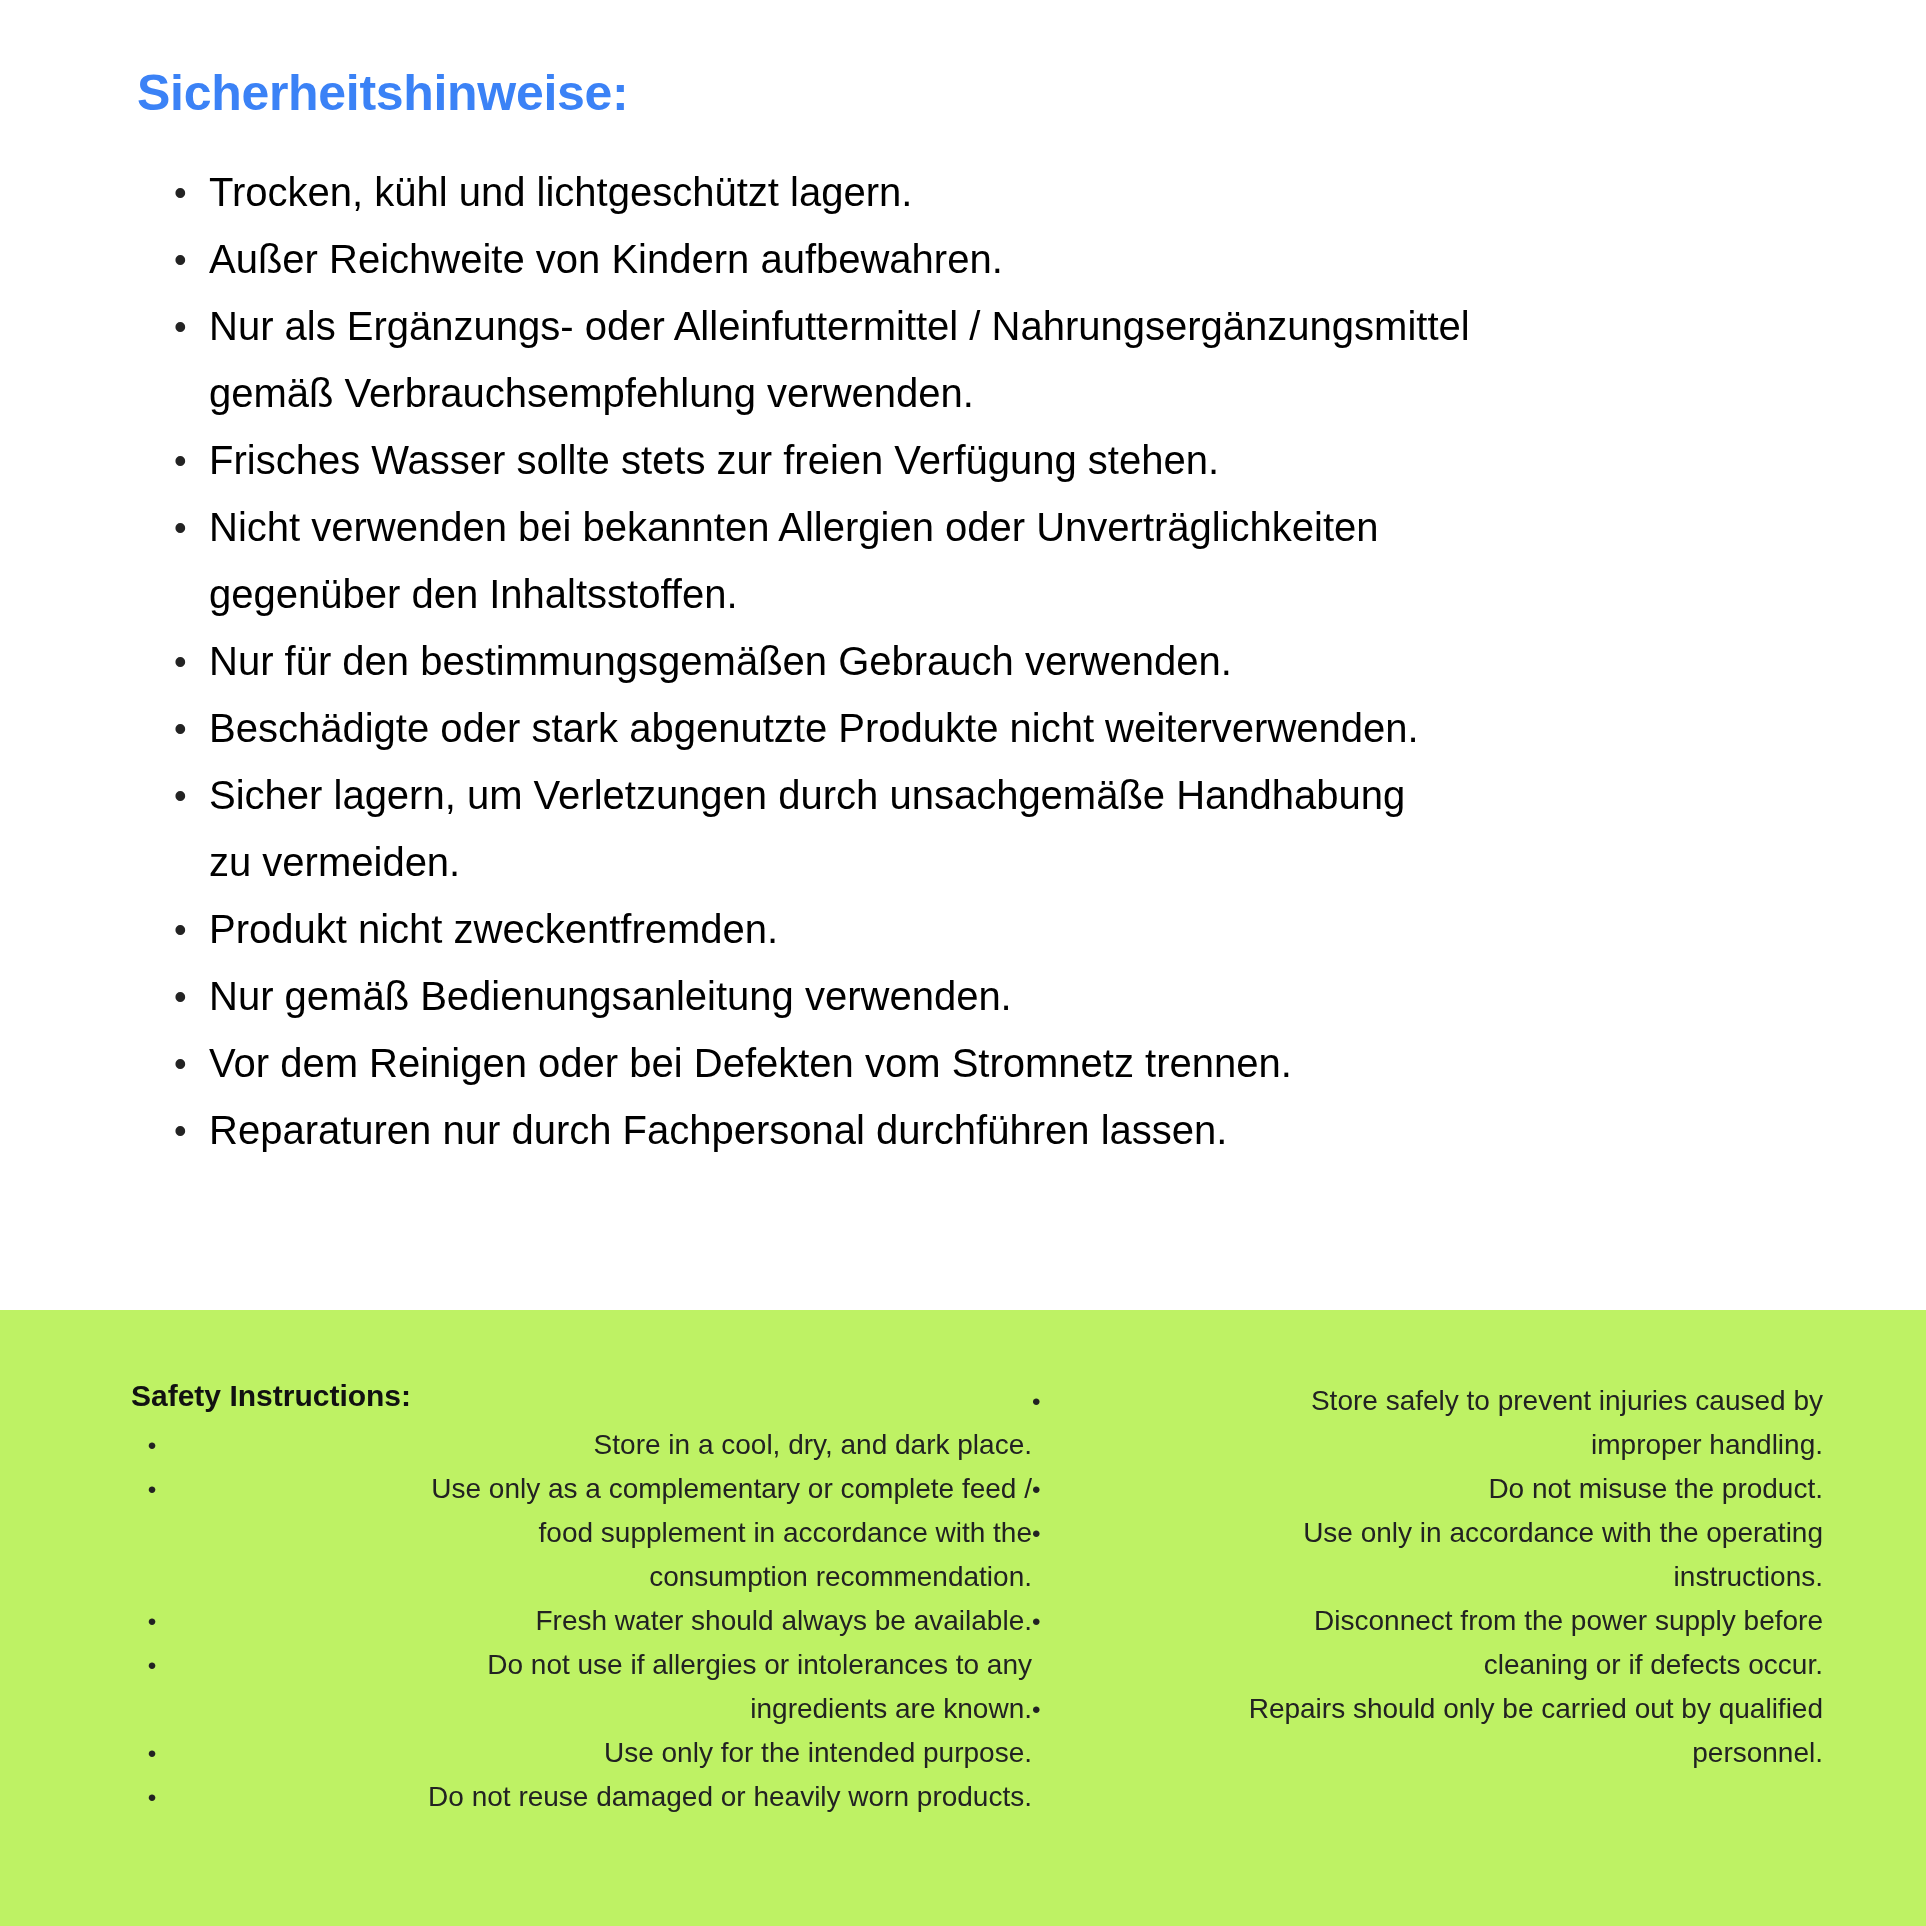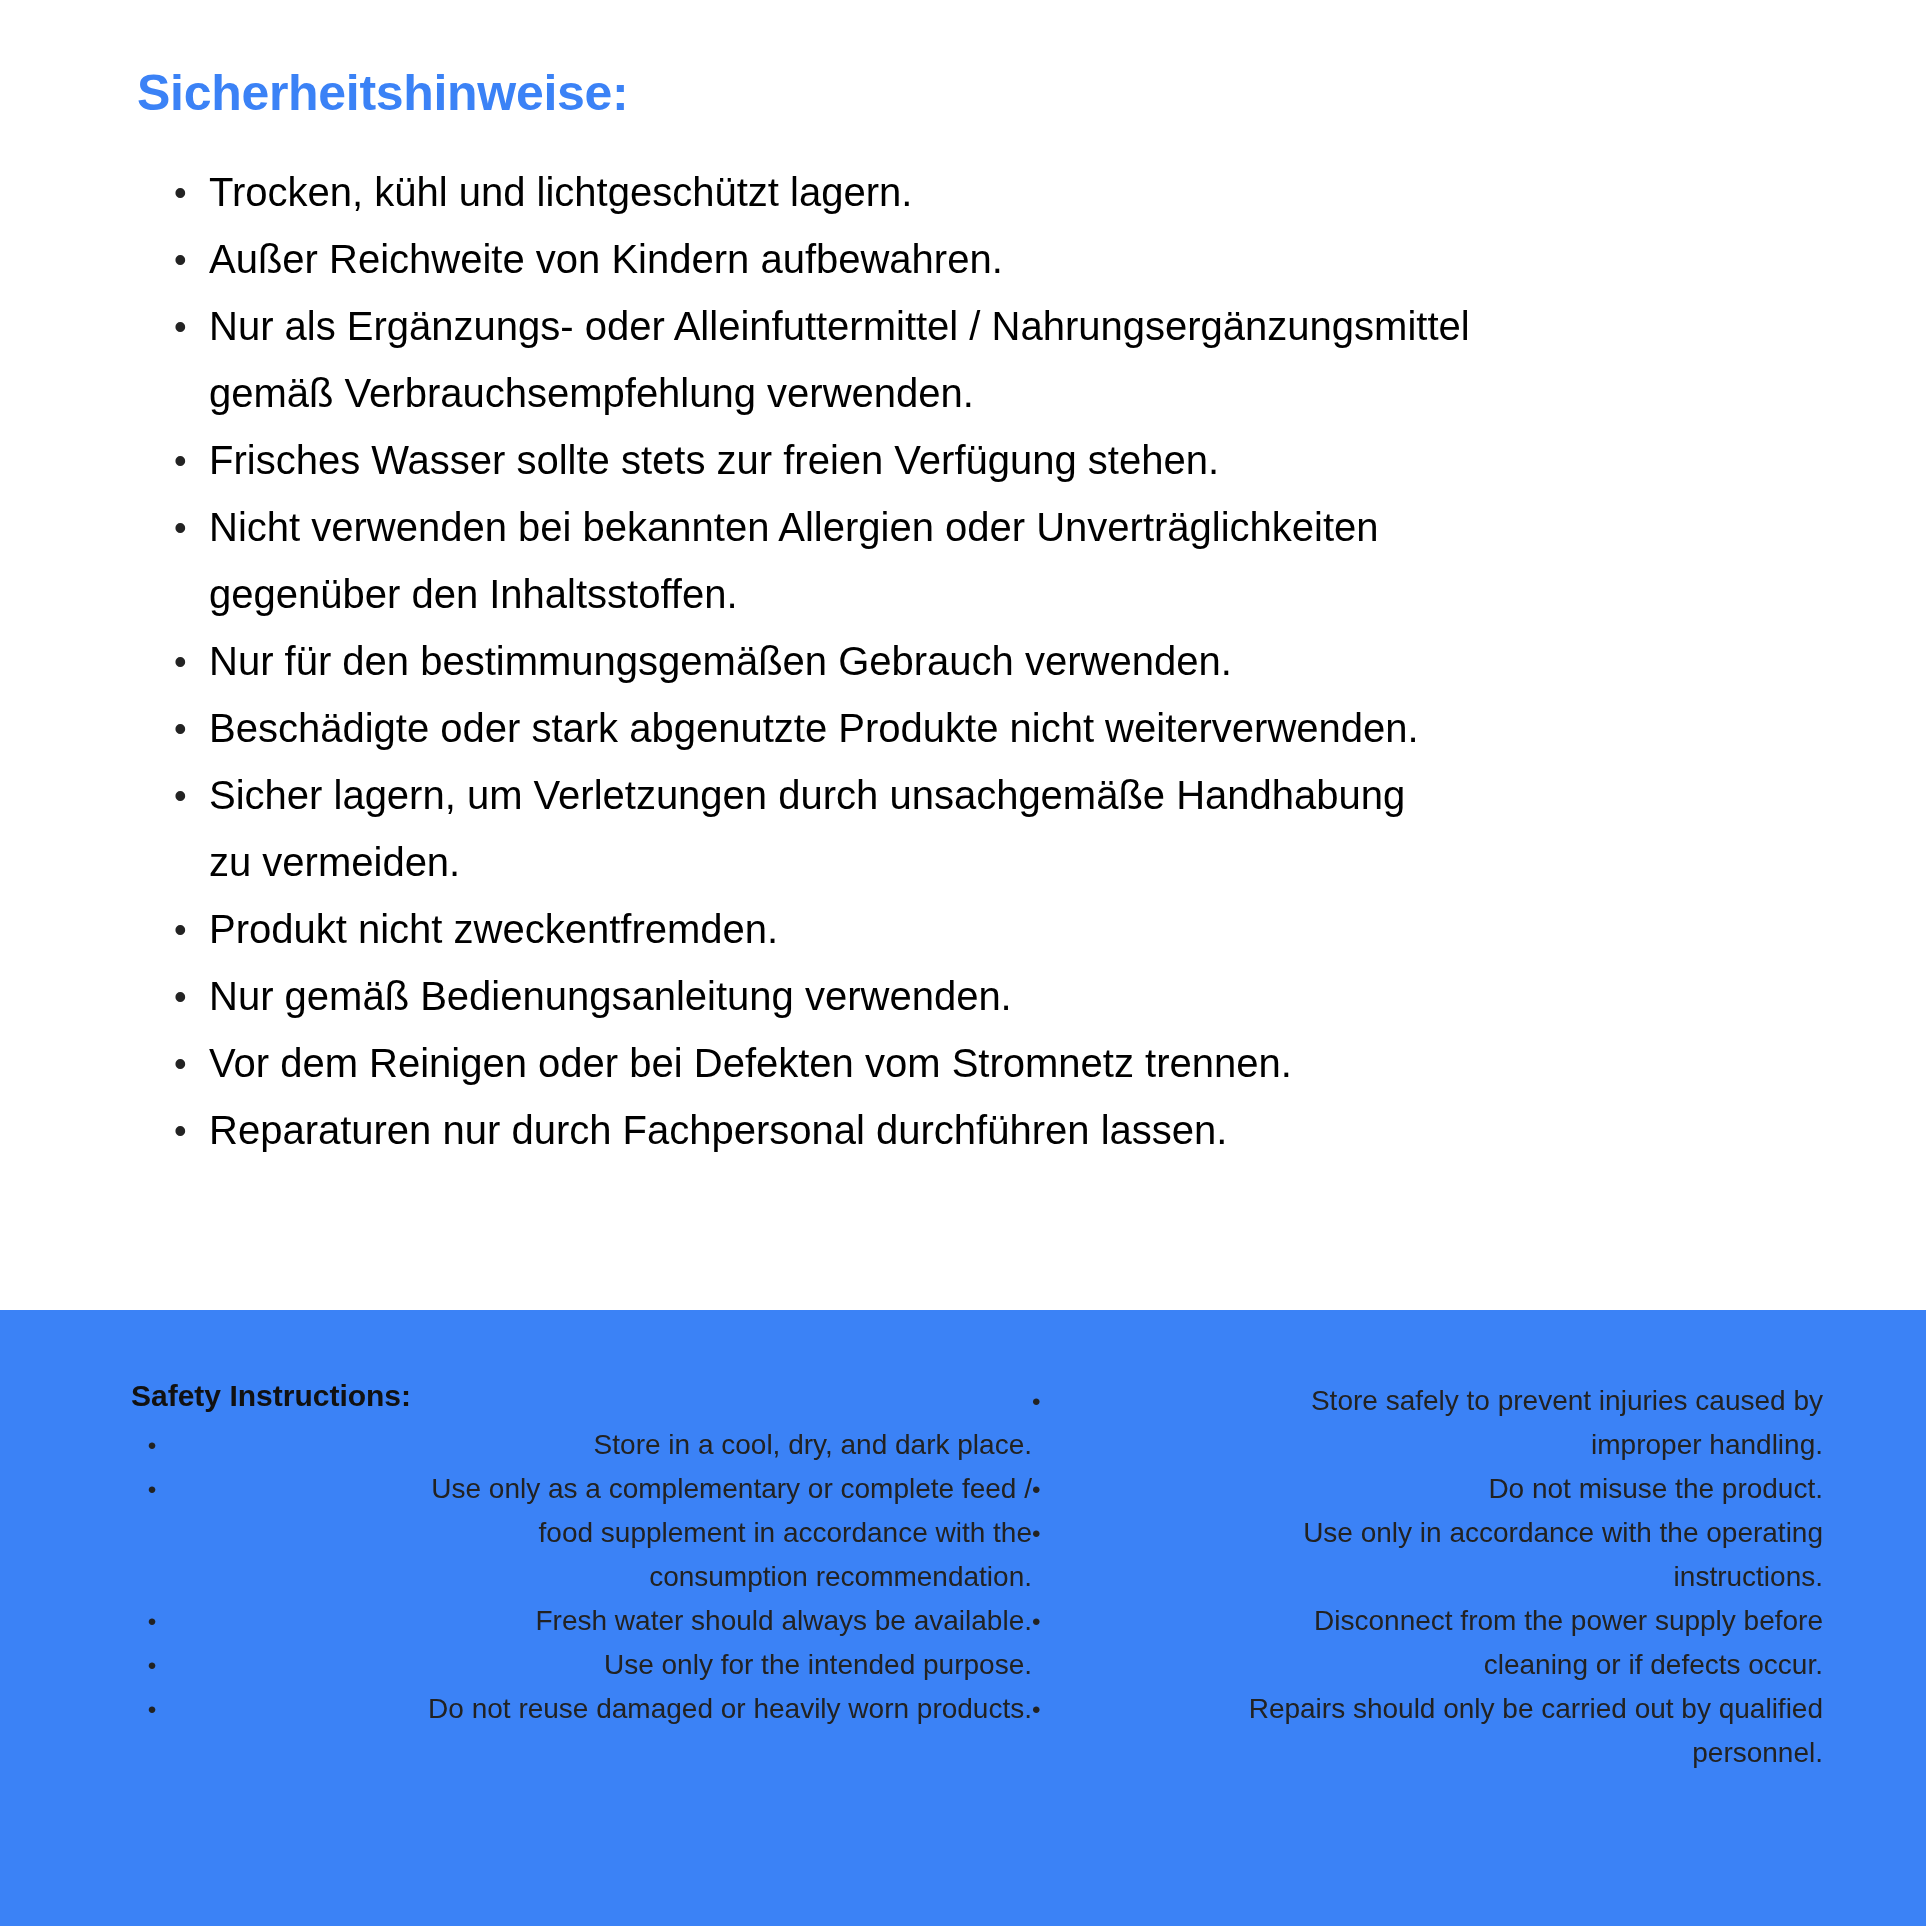--- a/index.html
+++ b/index.html
@@ -51,21 +51,21 @@
     color: #232323;
   }
 
   
   .english-section {
     position: absolute;
     left: 0;
     top: 1310px;
     width: 1926px;
     height: 616px;
-    background: #3b82f6;
+    background: #bef264;
     box-sizing: border-box;
     padding: 69px 103px 0 131px;
     display: flex;
   }
   .en-col-left {
     flex: none;
     width: 901px;
   }
   .en-col-right {
     flex: 1;
@@ -130,20 +130,22 @@
 
   <section class="english-section">
     <div class="en-col-left">
       <h2 class="english-title">Safety Instructions:</h2>
       <ul class="en-list">
         <li class="en-item">Store in a cool, dry, and dark place.</li>
         <li class="en-item">Use only as a complementary or complete feed /
 food supplement in accordance with the
 consumption recommendation.</li>
         <li class="en-item">Fresh water should always be available.</li>
+        <li class="en-item">Do not use if allergies or intolerances to any
+ingredients are known.</li>
         <li class="en-item">Use only for the intended purpose.</li>
         <li class="en-item">Do not reuse damaged or heavily worn products.</li>
       </ul>
     </div>
     <div class="en-col-right">
       <ul class="en-list">
         <li class="en-item">Store safely to prevent injuries caused by
 improper handling.</li>
         <li class="en-item">Do not misuse the product.</li>
         <li class="en-item">Use only in accordance with the operating

